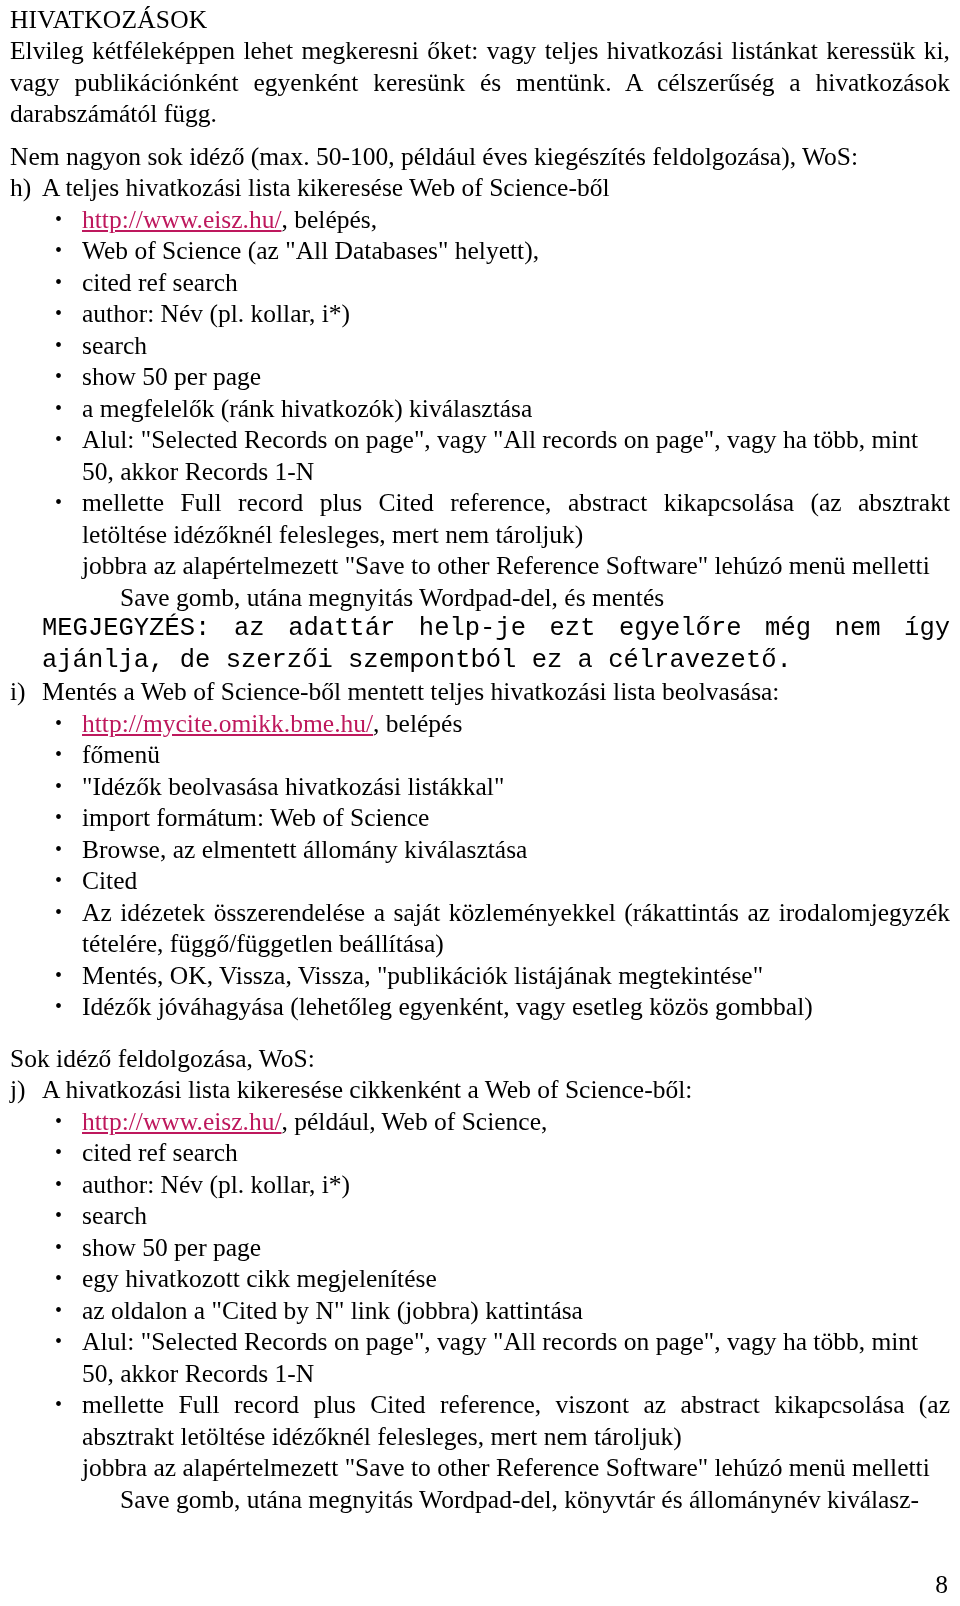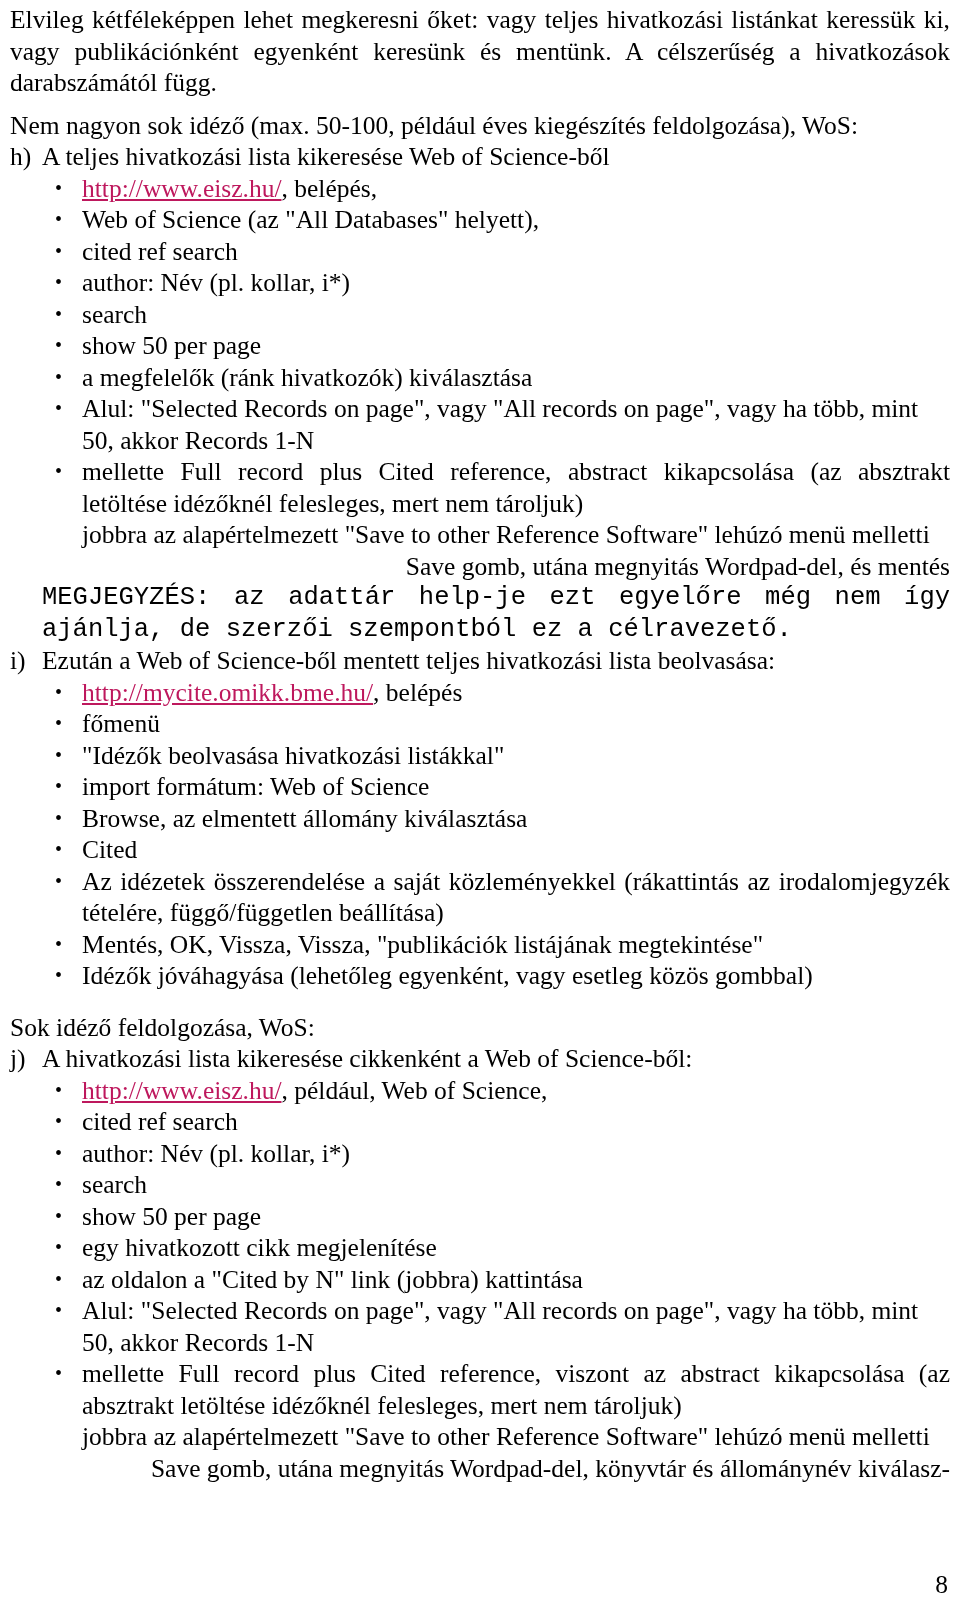--- a/index.html
+++ b/index.html
@@ -101,21 +101,21 @@
     line-height: 31.5px;
     margin: 0;
     padding-left: 72px;
     text-align: left;
   }
   .cont-deep {
     font-size: 25.5px;
     line-height: 31.5px;
     margin: 0;
     padding-left: 110px;
-    text-align: right;
+    text-align: left;
   }
   .cont-note {
     font-size: 25.5px;
     line-height: 31.5px;
     margin: 0;
     padding-left: 32px;
     text-align: justify;
     text-justify: inter-word;
     font-family: Liberation Mono, monospace;
   }
@@ -133,20 +133,21 @@
     line-height: 30px;
     text-align: right;
   }
 </style>
 </head>
 <body>
 
 <div class="page">
   <div class="content">
 
+    <div class="heading">HIVATKOZÁSOK</div>
 
     <div class="para">Elvileg kétféleképpen lehet megkeresni őket: vagy teljes hivatkozási listánkat keressük ki, vagy publikációnként egyenként keresünk és mentünk. A célszerűség a hivatkozások darabszámától függ.</div>
 
     <div class="spacer-sm"></div>
 
     <div class="para-italic">Nem nagyon sok idéző (max. 50-100, például éves kiegészítés feldolgozása), WoS:</div>
 
     <div class="lettered">
       <span class="marker">h)</span>
       <span>A teljes hivatkozási lista kikeresése Web of Science-ből</span>
@@ -189,21 +190,21 @@
       <span class="dot">•</span>
       <span>mellette Full record plus Cited reference, abstract kikapcsolása (az absztrakt letöltése idézőknél felesleges, mert nem tároljuk)</span>
     </div>
 
     <div class="cont">jobbra az alapértelmezett "Save to other Reference Software" lehúzó menü melletti</div>
     <div class="cont-deep">Save gomb, utána megnyitás Wordpad-del, és mentés</div>
     <div class="cont-note">MEGJEGYZÉS: az adattár help-je ezt egyelőre még nem így ajánlja, de szerzői szempontból ez a célravezető.</div>
 
     <div class="lettered">
       <span class="marker">i)</span>
-      <span>Ezután a Web of Science-ből mentett teljes hivatkozási lista beolvasása:</span>
+      <span>Mentés a Web of Science-ből mentett teljes hivatkozási lista beolvasása:</span>
     </div>
 
     <div class="bullet">
       <span class="dot">•</span>
       <span class="doclink">http://mycite.omikk.bme.hu/</span><span>, belépés</span>
     </div>
     <div class="bullet">
       <span class="dot">•</span>
       <span>főmenü</span>
     </div>

